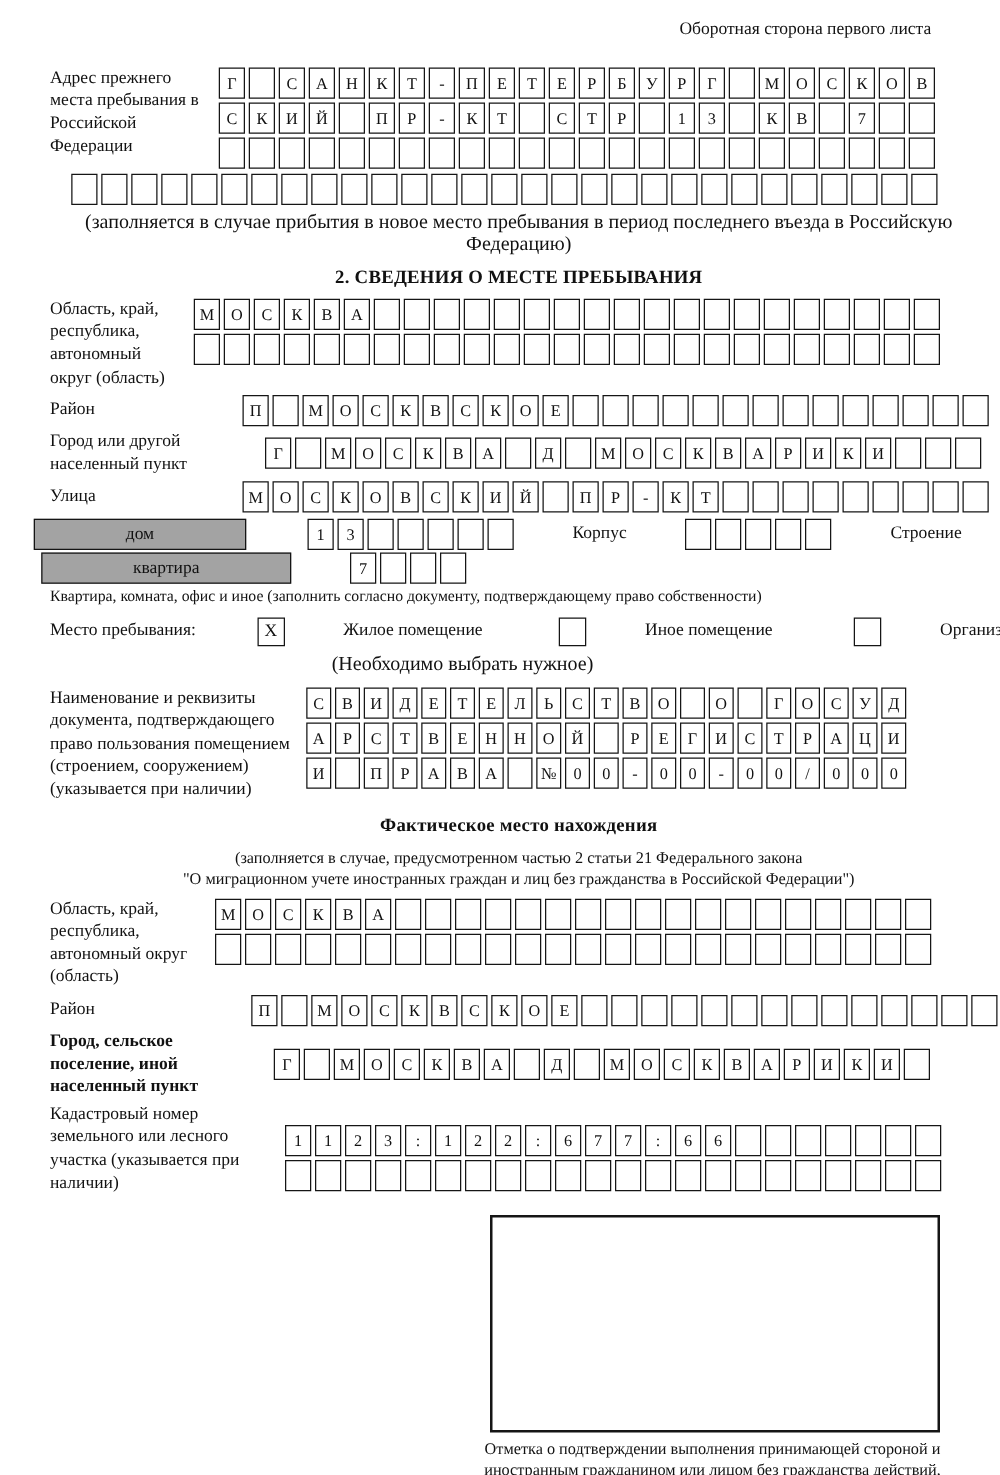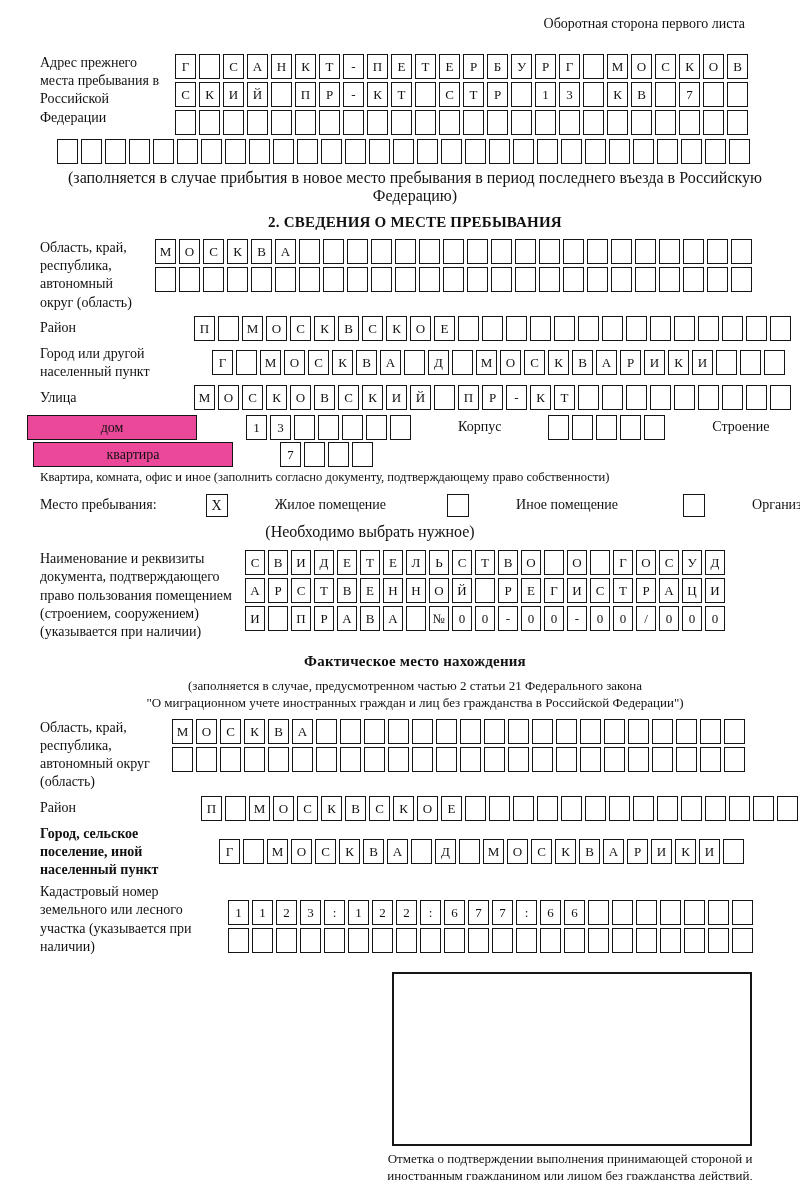--- a/index.html
+++ b/index.html
@@ -15,21 +15,21 @@
   .lbl{font-size:14px;line-height:1.3;flex:none;padding-right:8px;box-sizing:border-box;}
   .cellcol{display:flex;flex-direction:column;gap:3px;}
   .crow{display:flex;gap:3px;flex:none;}
   .cell{
     flex:none;width:19px;height:23px;border:1.6px solid #151515;
     text-align:center;font-size:13px;line-height:23px;background:#fff;overflow:hidden;
   }
   .crow.sm .cell{width:18px;}
   .hbox{
     flex:none;border:1.6px solid #151515;height:23px;line-height:23px;
-    text-align:center;font-size:14px;background:#ec4899;
+    text-align:center;font-size:14px;background:#a3a3a3;
   }
   .minilbl{font-size:14px;line-height:26px;flex:none;padding:0 8px;}
   .cb{
     flex:none;width:20px;height:21px;border:1.6px solid #151515;
     text-align:center;font-size:14px;line-height:21px;background:#fff;
   }
   .note{font-size:16px;text-align:center;margin:5px 0 9px;}
   .note-left{font-size:12.6px;text-align:left;margin:3px 0 7px;}
   .h2{font-weight:bold;font-size:15px;text-align:center;margin:7px 0 8px;letter-spacing:.2px;}
   .capline{font-size:13px;text-align:center;line-height:1.3;}

